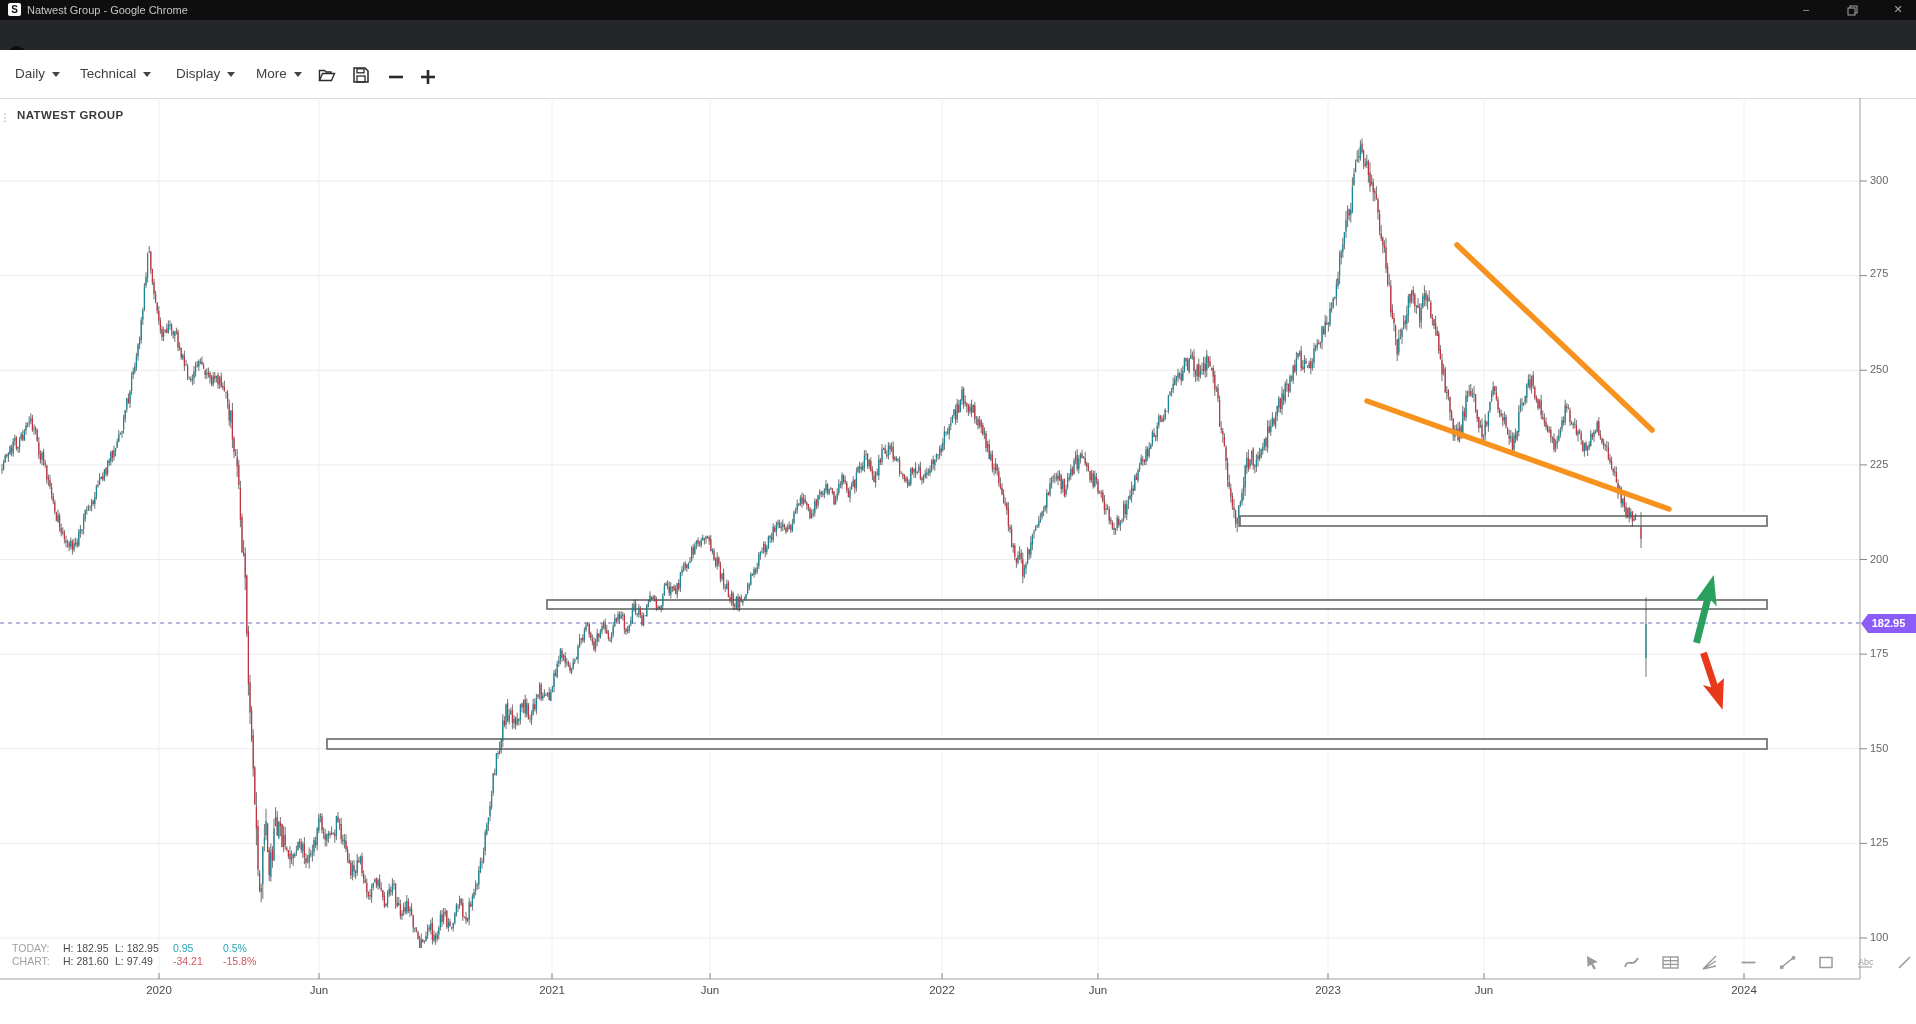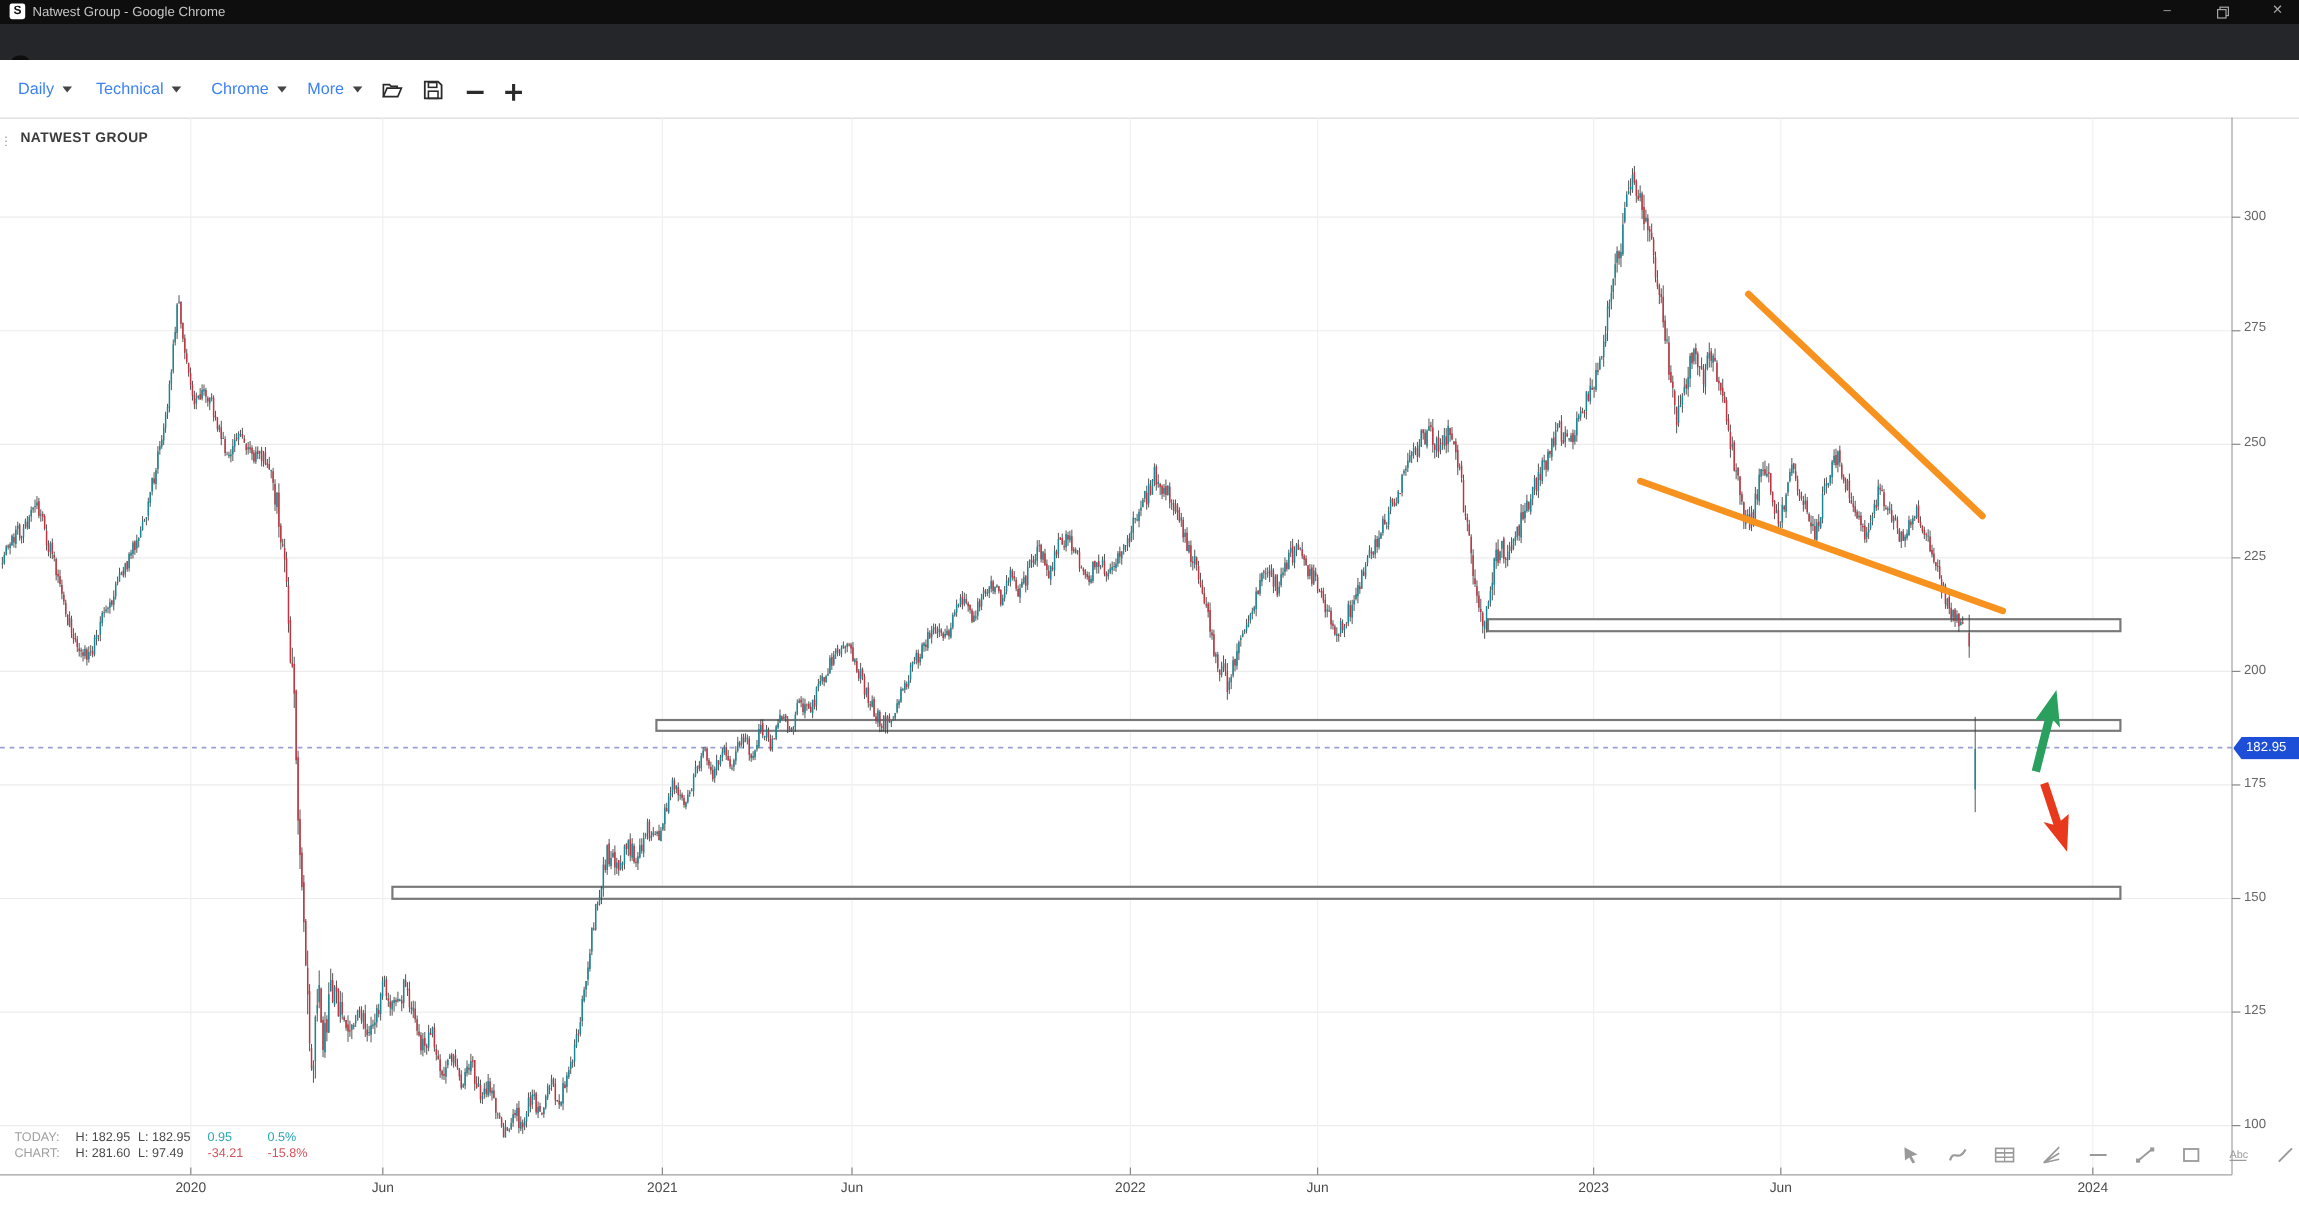--- a/index.html
+++ b/index.html
@@ -10,33 +10,33 @@
   #favicon{position:absolute;left:8px;top:3px;width:13px;height:13px;background:#fff;border-radius:2px;
            color:#111;font-size:10px;font-weight:bold;text-align:center;line-height:13px;}
   #wtitle{position:absolute;left:27px;top:0;height:20px;line-height:20px;color:#c6c6c6;font-size:11px;}
   .winbtn{position:absolute;top:0;width:40px;height:20px;color:#a6a6a6;font-size:11px;text-align:center;line-height:19px;}
   #urlbar{position:absolute;left:0;top:20px;width:1916px;height:30px;background:#24262a;}
   #siteinfo{position:absolute;left:8px;top:26px;width:18px;height:18px;}
   #urltext{position:absolute;left:32px;top:20px;height:30px;line-height:30px;font-size:12.5px;white-space:nowrap;}
   #urltext .dom{color:#ededed;} #urltext .path{color:#9b9b9b;}
   
   #toolbar{position:absolute;left:0;top:50px;width:1916px;height:48px;background:#fff;}
-  .dd{position:absolute;top:13px;height:22px;line-height:22px;color:#3b82f6;font-size:13.5px;cursor:pointer;}
+  .dd{position:absolute;top:13px;height:22px;line-height:22px;color:#404040;font-size:13.5px;cursor:pointer;}
   .dd .caret{display:inline-block;width:0;height:0;border-left:4.5px solid transparent;border-right:4.5px solid transparent;
              border-top:5px solid #444;margin-left:7px;vertical-align:middle;}
   .tbico{position:absolute;top:16px;width:18px;height:18px;cursor:pointer;}
   #lefthandle{position:absolute;left:0px;top:62px;color:#999;font-size:10px;letter-spacing:0;}
   
   #chartsvg{position:absolute;left:0;top:0;}
   #topline{position:absolute;left:0;top:98px;width:1916px;height:1px;background:#d9d9d9;}
   #instr{position:absolute;left:17px;top:109px;font-size:11.5px;font-weight:bold;color:#3a3a3a;letter-spacing:.4px;text-align:center;}
   .ylab{position:absolute;left:1870px;font-size:11px;color:#666;}
   .xlab{position:absolute;width:44px;text-align:center;top:984px;font-size:11.5px;color:#4a4a4a;}
-  #badge{position:absolute;left:1861px;top:614px;width:55px;height:19px;background:#1d4ed8;color:#fff;
-         font-size:11px;font-weight:normal;text-align:center;line-height:19px;
+  #badge{position:absolute;left:1861px;top:614px;width:55px;height:19px;background:#8b5cf6;color:#fff;
+         font-size:11px;font-weight:bold;text-align:center;line-height:19px;
          clip-path:polygon(0 50%,13% 0,100% 0,100% 100%,13% 100%);}
   
   #stats{position:absolute;left:12px;top:942px;font-size:10.5px;}
   #stats .row{position:relative;height:13px;}
   #stats span{position:absolute;white-space:nowrap;}
   .c-lab{left:0;color:#a0a0a0;} .c-h{left:51px;color:#4a4a4a;} .c-l{left:103px;color:#4a4a4a;}
   .c-chg{left:161px;} .c-pct{left:211px;}
   .up-t{color:#2aa5b5;} .dn-t{color:#d4545e;}
   
   #tools{position:absolute;left:1584px;top:954px;display:flex;gap:22px;align-items:center;}
@@ -68,21 +68,21 @@
       <line x1="9" y1="11.3" x2="13.5" y2="11.3" stroke="#e8e8e8" stroke-width="1.4"></line>
       <circle cx="6.4" cy="11.3" r="1.4" fill="#e8e8e8"></circle>
     </svg>
     <div id="urltext"><span class="dom">financials.spreadex.com</span><span class="path">/en-GB/Home/LiveChartMain?id=XFinSprMchMkt|318816&amp;name=Natwest%20Group&amp;temp=autogen_318816_1698651518420</span></div>
   </div>
 
   <div id="toolbar">
     <div id="lefthandle">⋮</div>
     <div class="dd" style="left:15px;"><span>Daily</span><span class="caret"></span></div>
     <div class="dd" style="left:80px;"><span>Technical</span><span class="caret"></span></div>
-    <div class="dd" style="left:176px;"><span>Chrome</span><span class="caret"></span></div>
+    <div class="dd" style="left:176px;"><span>Display</span><span class="caret"></span></div>
     <div class="dd" style="left:256px;"><span>More</span><span class="caret"></span></div>
 
     <svg class="tbico" style="left:318px;" viewBox="0 0 18 18">
       <path d="M1.5 14.5 L1.5 4.5 H6.5 L8 6 H13 V7.5" fill="none" stroke="#2b2b2b" stroke-width="1.4"></path>
       <path d="M1.5 14.5 L4.5 7.5 H16.5 L13.5 14.5 Z" fill="none" stroke="#2b2b2b" stroke-width="1.4"></path>
     </svg>
     <svg class="tbico" style="left:352px;" viewBox="0 0 18 18">
       <path d="M2 2 H13 L16 5 V16 H2 Z" fill="none" stroke="#2b2b2b" stroke-width="1.5"></path>
       <rect x="5" y="2.8" width="7" height="4" fill="none" stroke="#2b2b2b" stroke-width="1.3"></rect>
       <rect x="5" y="10" width="8" height="6" fill="none" stroke="#2b2b2b" stroke-width="1.3"></rect>

